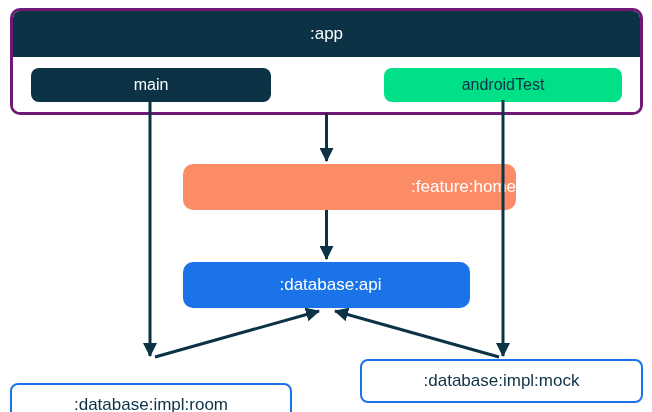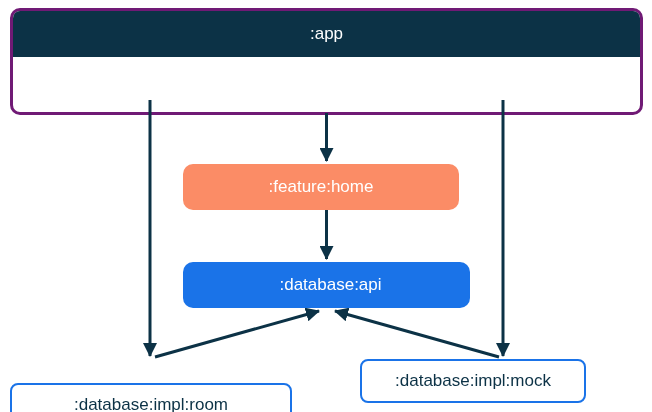--- a/index.html
+++ b/index.html
@@ -44,52 +44,60 @@
 
   
   .node {
     position: absolute;
     display: flex; align-items: center; justify-content: center;
     font-size: 17px;
     border-radius: 10px;
     box-sizing: border-box;
   }
   .node-feature-home {
-    left: 183px; top: 164px; width: 276px; height: 46px;
-    background: #FB8C66; color: #ffffff;
+    left: 183px; top: 164px; width: 333px; height: 46px;
+    background: #FB8C66; color: #ffffff; justify-content: flex-end;
   }
   .node-database-api {
     left: 183px; top: 262px; width: 287px; height: 46px;
     background: #1A73E8; color: #ffffff; padding-left: 8px;
   }
   .node-impl {
     top: 359px; height: 44px;
     background: #ffffff; color: #0C3246;
     border: 2.5px solid #1A73E8;
     border-radius: 8px;
   }
   .node-impl-room { left: 10px;  width: 282px; margin-top: 24px; }
-  .node-impl-mock { left: 360px; width: 226px; }
+  .node-impl-mock { left: 360px; width: 283px; }
 
   
   .edges {
     position: absolute; inset: 0;
     pointer-events: none;
     z-index: 5;
   }
   .edges line { stroke: #0C3246; stroke-width: 3; }
 </style>
 </head>
 <body>
 
 <div class="canvas">
 
   <div class="app-container">
     <div class="app-header">
       <span>:app</span>
+    </div>
+    <div class="app-body">
+      <div class="pill pill-main">
+        <span>main</span>
+      </div>
+      <div class="pill pill-androidtest">
+        <span>androidTest</span>
+      </div>
     </div>
   </div>
 
   <div class="node node-feature-home">
     <span>:feature:home</span>
   </div>
 
   <div class="node node-database-api">
     <span>:database:api</span>
   </div>

